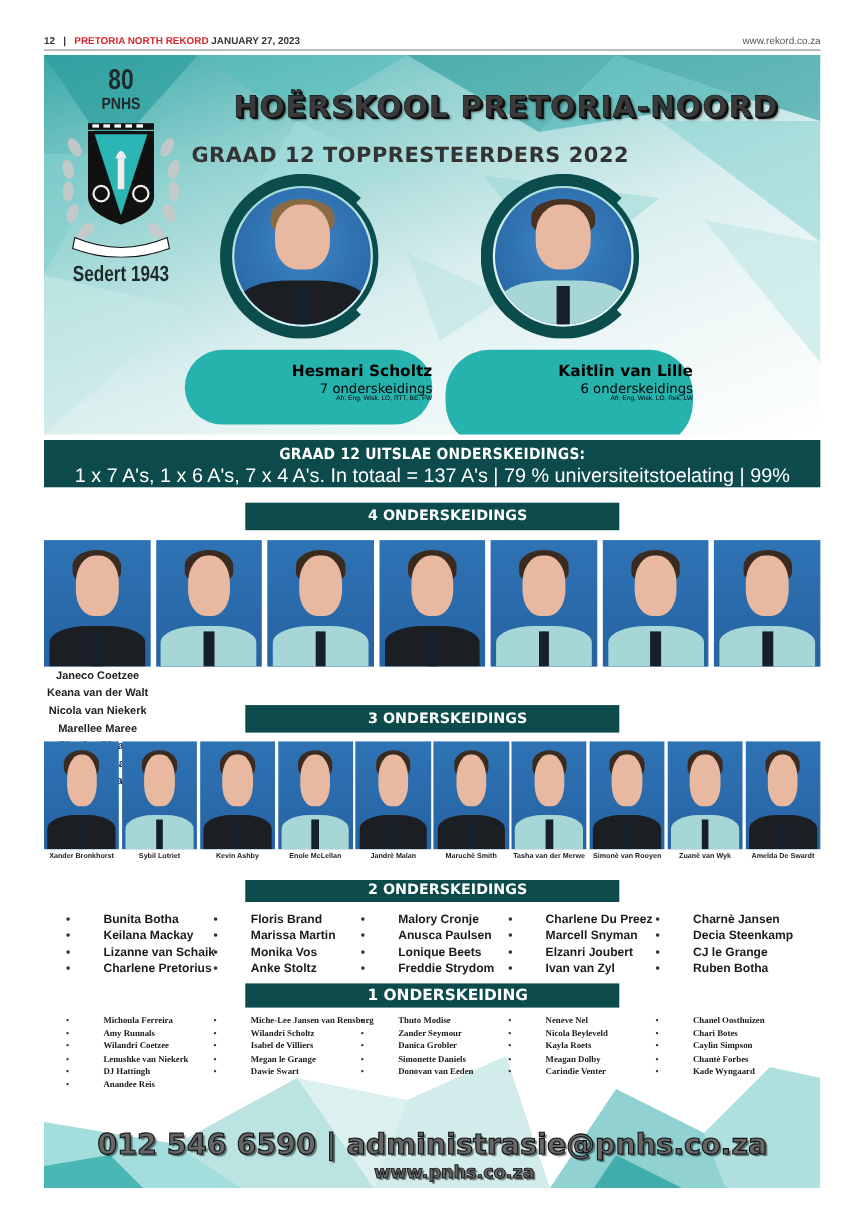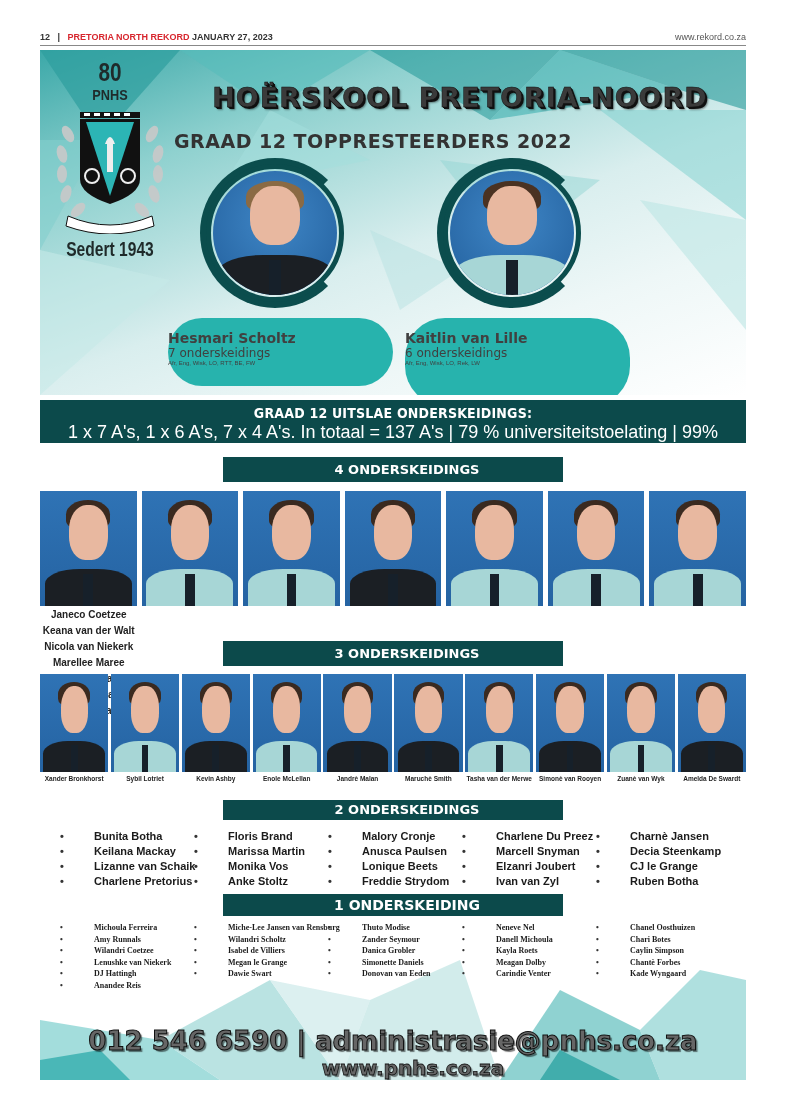--- a/index.html
+++ b/index.html
@@ -24,21 +24,21 @@
   .crest svg { display: block; margin: 0 auto; }
   .crest .since { font-weight: bold; font-size: 20px; color: #1f2a2a; transform: scaleX(0.78); display: block; margin-top: 4px; }
 
   .title1 { position: absolute; left: 134px; top: 32px; width: 572px; text-align: center; font-family: "DejaVu Sans", sans-serif; font-weight: bold; font-size: 27px; letter-spacing: 1px; color: #3a3a3a;
     text-shadow: 1px 1px 0 #111, 2px 2px 0 #111, 3px 3px 2px rgba(0,0,0,0.4); -webkit-text-stroke: 0.5px #111; }
   .title2 { position: absolute; left: 134px; top: 80px; width: 572px; text-align: left; font-family: "DejaVu Sans", sans-serif; font-weight: bold; font-size: 19px; color: #333; letter-spacing: 0.5px; }
 
   .star { position: absolute; }
   .star .ring { position: absolute; border-radius: 50%; border: 8px solid #0b4d4d; }
   .star .photo { position: absolute; border-radius: 50%; overflow: hidden; background: radial-gradient(circle at 50% 40%, #3f86c6 0%, #2a6aa8 70%, #1f5a93 100%); }
-  .star .pill { position: absolute; background: #27b3ad; border-radius: 40px; color: #404040; text-align: left; }
+  .star .pill { position: absolute; background: #27b3ad; border-radius: 40px; color: #000000; text-align: right; }
   .star .pill .nm { font-weight: bold; font-size: 14px; display: block; margin-top: 12px; font-family: "DejaVu Sans", sans-serif; }
   .star .pill .cnt { font-size: 12px; display: block; font-family: "DejaVu Sans", sans-serif; }
   .star .pill .subj { font-size: 6px; display: block; }
 
   .results { position: absolute; left: 0; top: 350px; width: 706px; height: 43px; background: #0c4a4b; color: #fff; text-align: center; }
   .results .h { font-weight: bold; font-size: 14px; display: block; margin-top: 5px; font-family: "DejaVu Sans Condensed","DejaVu Sans", sans-serif; letter-spacing: 0.2px; }
   .results .s { font-size: 18px; display: block; margin-top: 1px; }
 
   .band { position: absolute; height: 25px; background: #0c4a4b; color: #fff; font-weight: bold; font-size: 13px; text-align: center; line-height: 25px; font-family: "DejaVu Sans", sans-serif; padding-left: 28px; }
 
@@ -61,21 +61,21 @@
   .list2 { left: 12px; top: 779px; grid-template-columns: repeat(5, 134px); row-gap: 1px; font-size: 11px; font-weight: bold; }
   .list1 { left: 12px; top: 872px; grid-template-columns: repeat(5, 134px); font-size: 8px; font-weight: bold; row-gap: 1px; }
   .col { display: flex; flex-direction: column; }
   .li { position: relative; padding-left: 42px; white-space: nowrap; height: 15px; line-height: 15px; }
   .list1 .li { height: 11.5px; line-height: 11.5px; padding-left: 42px; font-family: Liberation Serif, serif; }
   .li::before { content: "•"; position: absolute; left: 8px; color: #333; }
 
   .footer { position: absolute; left: 0; top: 910px; width: 706px; height: 120px; overflow: hidden; }
   .contact { position: absolute; left: 0; top: 976px; width: 706px; text-align: center; color: #555; font-family: "DejaVu Sans", sans-serif; font-weight: bold; }
   .contact .line1 { font-size: 26px; display: block; -webkit-text-stroke: 1px #111; color: #666; text-shadow: 2px 2px 1px rgba(0,0,0,0.5); }
-  .contact .line2 { font-size: 20px; display: block; -webkit-text-stroke: 0.8px #111; color: #666; text-shadow: 2px 2px 1px rgba(0,0,0,0.5); margin-left: 40px; }
+  .contact .line2 { font-size: 16px; display: block; -webkit-text-stroke: 0.8px #111; color: #666; text-shadow: 2px 2px 1px rgba(0,0,0,0.5); margin-left: 40px; }
 </style>
 </head>
 <body>
 
 <div class="masthead">
   <div class="left">
     <span>12</span>
     <span style="margin:0 5px;">|</span>
     <span class="paper">PRETORIA NORTH REKORD</span>
     <span>JANUARY 27, 2023</span>
@@ -415,21 +415,21 @@
       </div>
       <div class="col">
         <div class="li">Thuto Modise</div>
         <div class="li">Zander Seymour</div>
         <div class="li">Danica Grobler</div>
         <div class="li">Simonette Daniels</div>
         <div class="li">Donovan van Eeden</div>
       </div>
       <div class="col">
         <div class="li">Neneve Nel</div>
-        <div class="li">Danell Michoula</div>
+        <div class="li">Nicola Beyleveld</div>
         <div class="li">Kayla Roets</div>
         <div class="li">Meagan Dolby</div>
         <div class="li">Carindie Venter</div>
       </div>
       <div class="col">
         <div class="li">Chanel Oosthuizen</div>
         <div class="li">Chari Botes</div>
         <div class="li">Caylin Simpson</div>
         <div class="li">Chantè Forbes</div>
         <div class="li">Kade Wyngaard</div>

